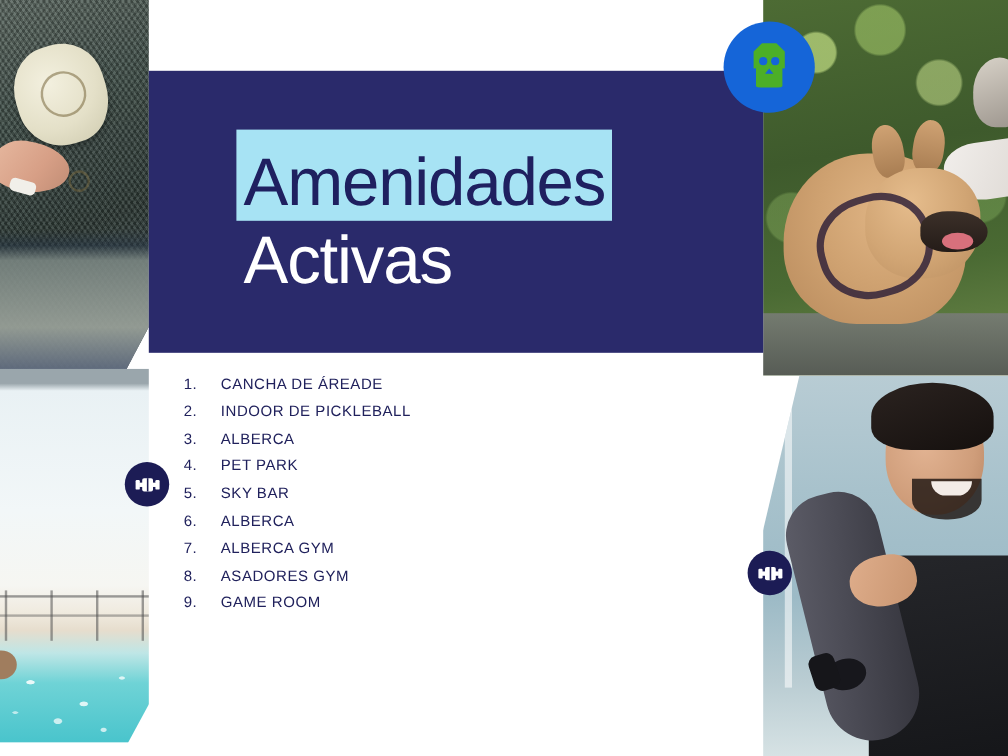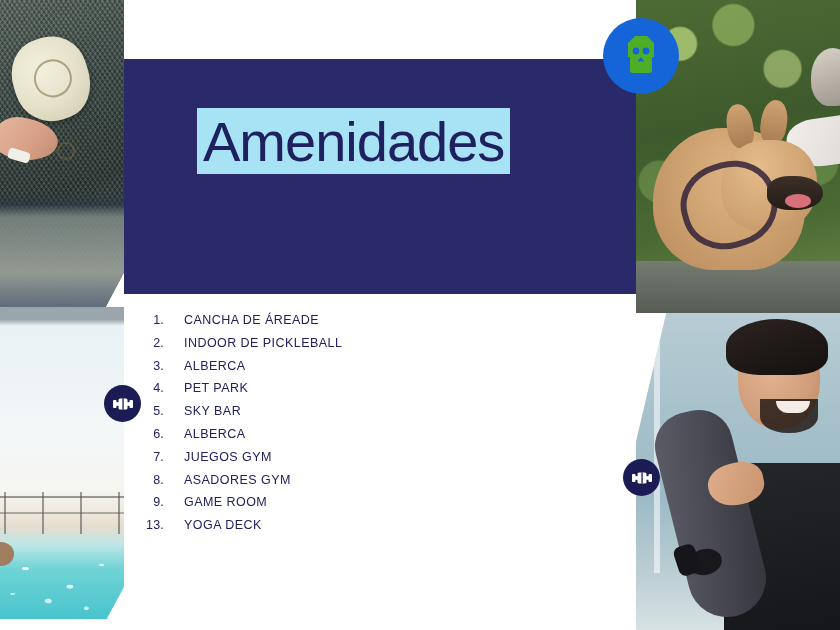--- a/index.html
+++ b/index.html
@@ -280,21 +280,21 @@
   #title-band {
     position: absolute;
     left: 124px; top: 59px;
     width: 512px; height: 235px;
     background: #2a2a6b;
   }
   #title-highlight {
     position: absolute;
     left: 73px; top: 49px;
     background: #a7e3f4;
-    padding: 6px 6px 4px 6px;
+    padding: 16px 6px 4px 6px;
     line-height: 1;
   }
   #title-line1 {
     font-size: 56px;
     color: #1f2060;
     letter-spacing: -1px;
     line-height: 1;
     white-space: nowrap;
   }
   #title-line2 {
@@ -410,20 +410,21 @@
     <div class="hand2"></div>
     <div class="watch"></div>
   </div>
 
   <div id="content-panel"></div>
 
   <div id="title-band">
     <div id="title-highlight">
       <div id="title-line1">Amenidades</div>
     </div>
+    <div id="title-line2">Activas</div>
   </div>
 
   <div id="amenities-list">
     <div class="amenity-row">
         <div class="amenity-num">1.</div>
         <div class="amenity-label">CANCHA DE ÁREADE</div>
       </div>
     <div class="amenity-row">
         <div class="amenity-num">2.</div>
         <div class="amenity-label">INDOOR DE PICKLEBALL</div>
@@ -439,33 +440,29 @@
     <div class="amenity-row">
         <div class="amenity-num">5.</div>
         <div class="amenity-label">SKY BAR</div>
       </div>
     <div class="amenity-row">
         <div class="amenity-num">6.</div>
         <div class="amenity-label">ALBERCA</div>
       </div>
     <div class="amenity-row">
         <div class="amenity-num">7.</div>
-        <div class="amenity-label">JUEGOS GYM</div>
+        <div class="amenity-label">ALBERCA GYM</div>
       </div>
     <div class="amenity-row">
         <div class="amenity-num">8.</div>
         <div class="amenity-label">ASADORES GYM</div>
       </div>
     <div class="amenity-row">
         <div class="amenity-num">9.</div>
         <div class="amenity-label">GAME ROOM</div>
-      </div>
-    <div class="amenity-row">
-        <div class="amenity-num">13.</div>
-        <div class="amenity-label">YOGA DECK</div>
       </div>
   </div>
 
   <div class="badge" id="badge-dog">
     <svg width="54" height="54" viewBox="0 0 54 54">
       <path d="M14 14 L21 7 L33 7 L40 14 L40 38 Q40 44 34 44 L20 44 Q14 44 14 38 Z" fill="#4caf27"></path>
       <circle cx="22" cy="22" r="3.4" fill="#1565d8"></circle>
       <circle cx="32" cy="22" r="3.4" fill="#1565d8"></circle>
       <path d="M27 28 L23.5 32.5 L30.5 32.5 Z" fill="#1565d8"></path>
       <rect x="13" y="28" width="3" height="16" fill="#1565d8"></rect>

